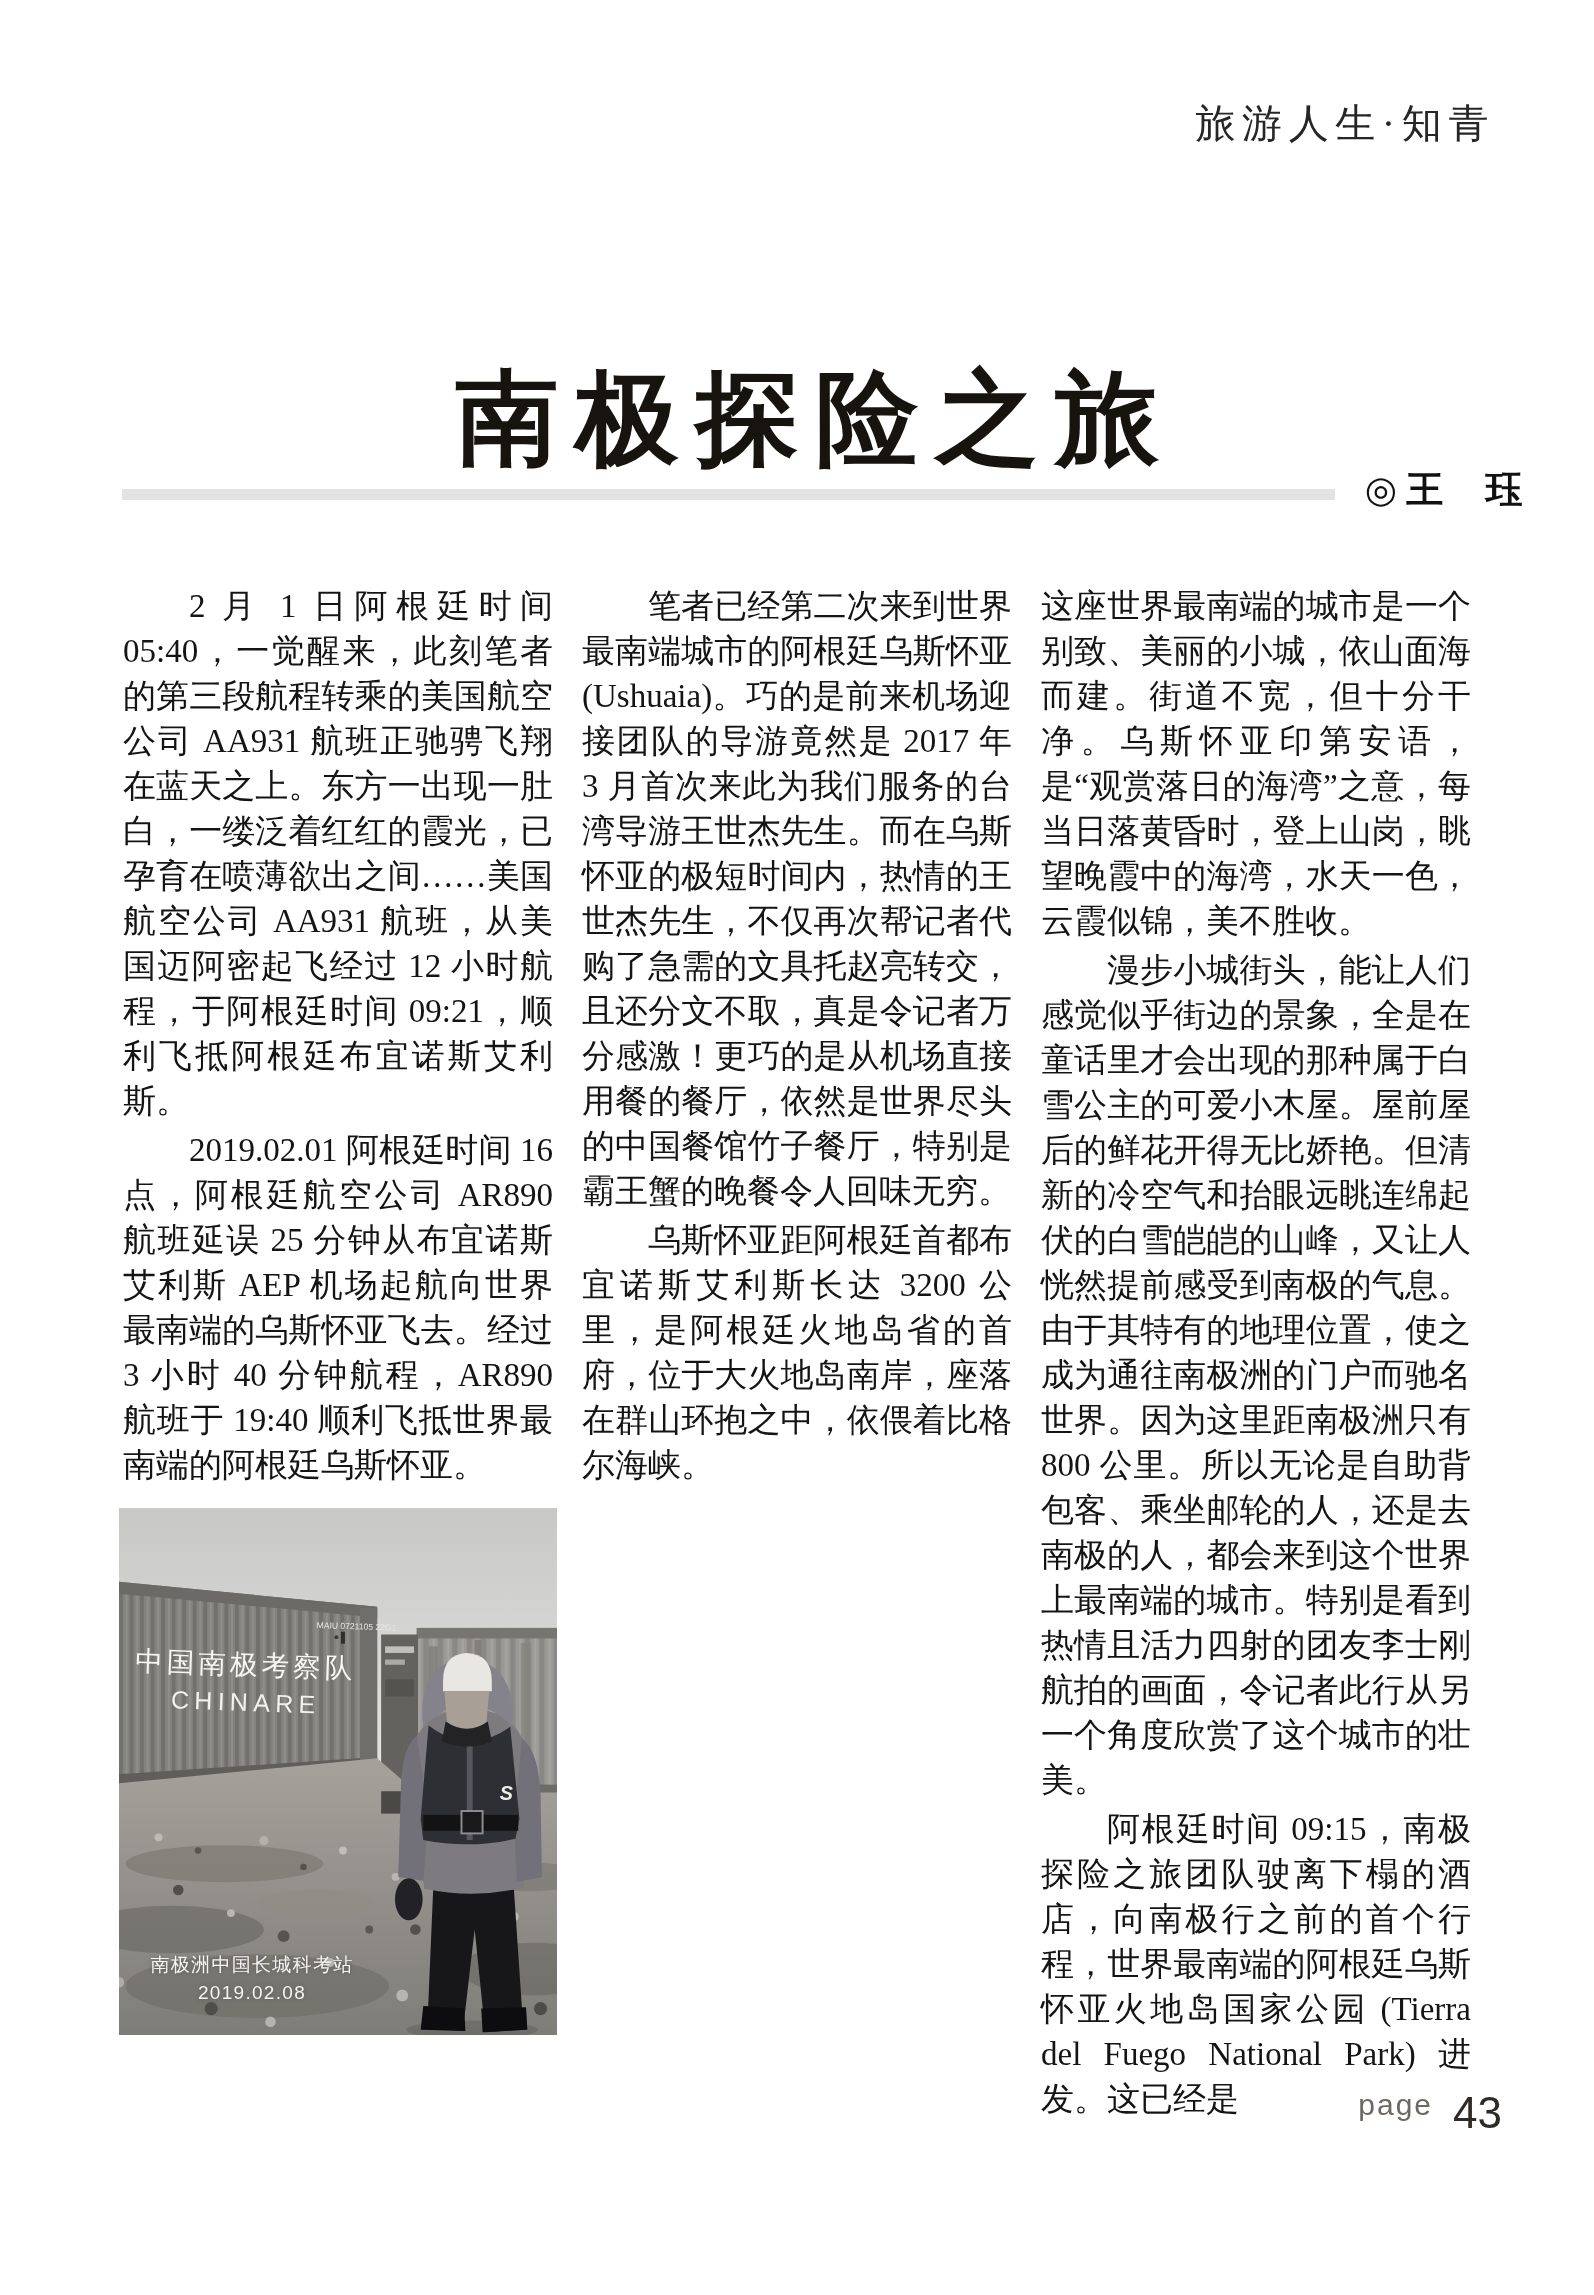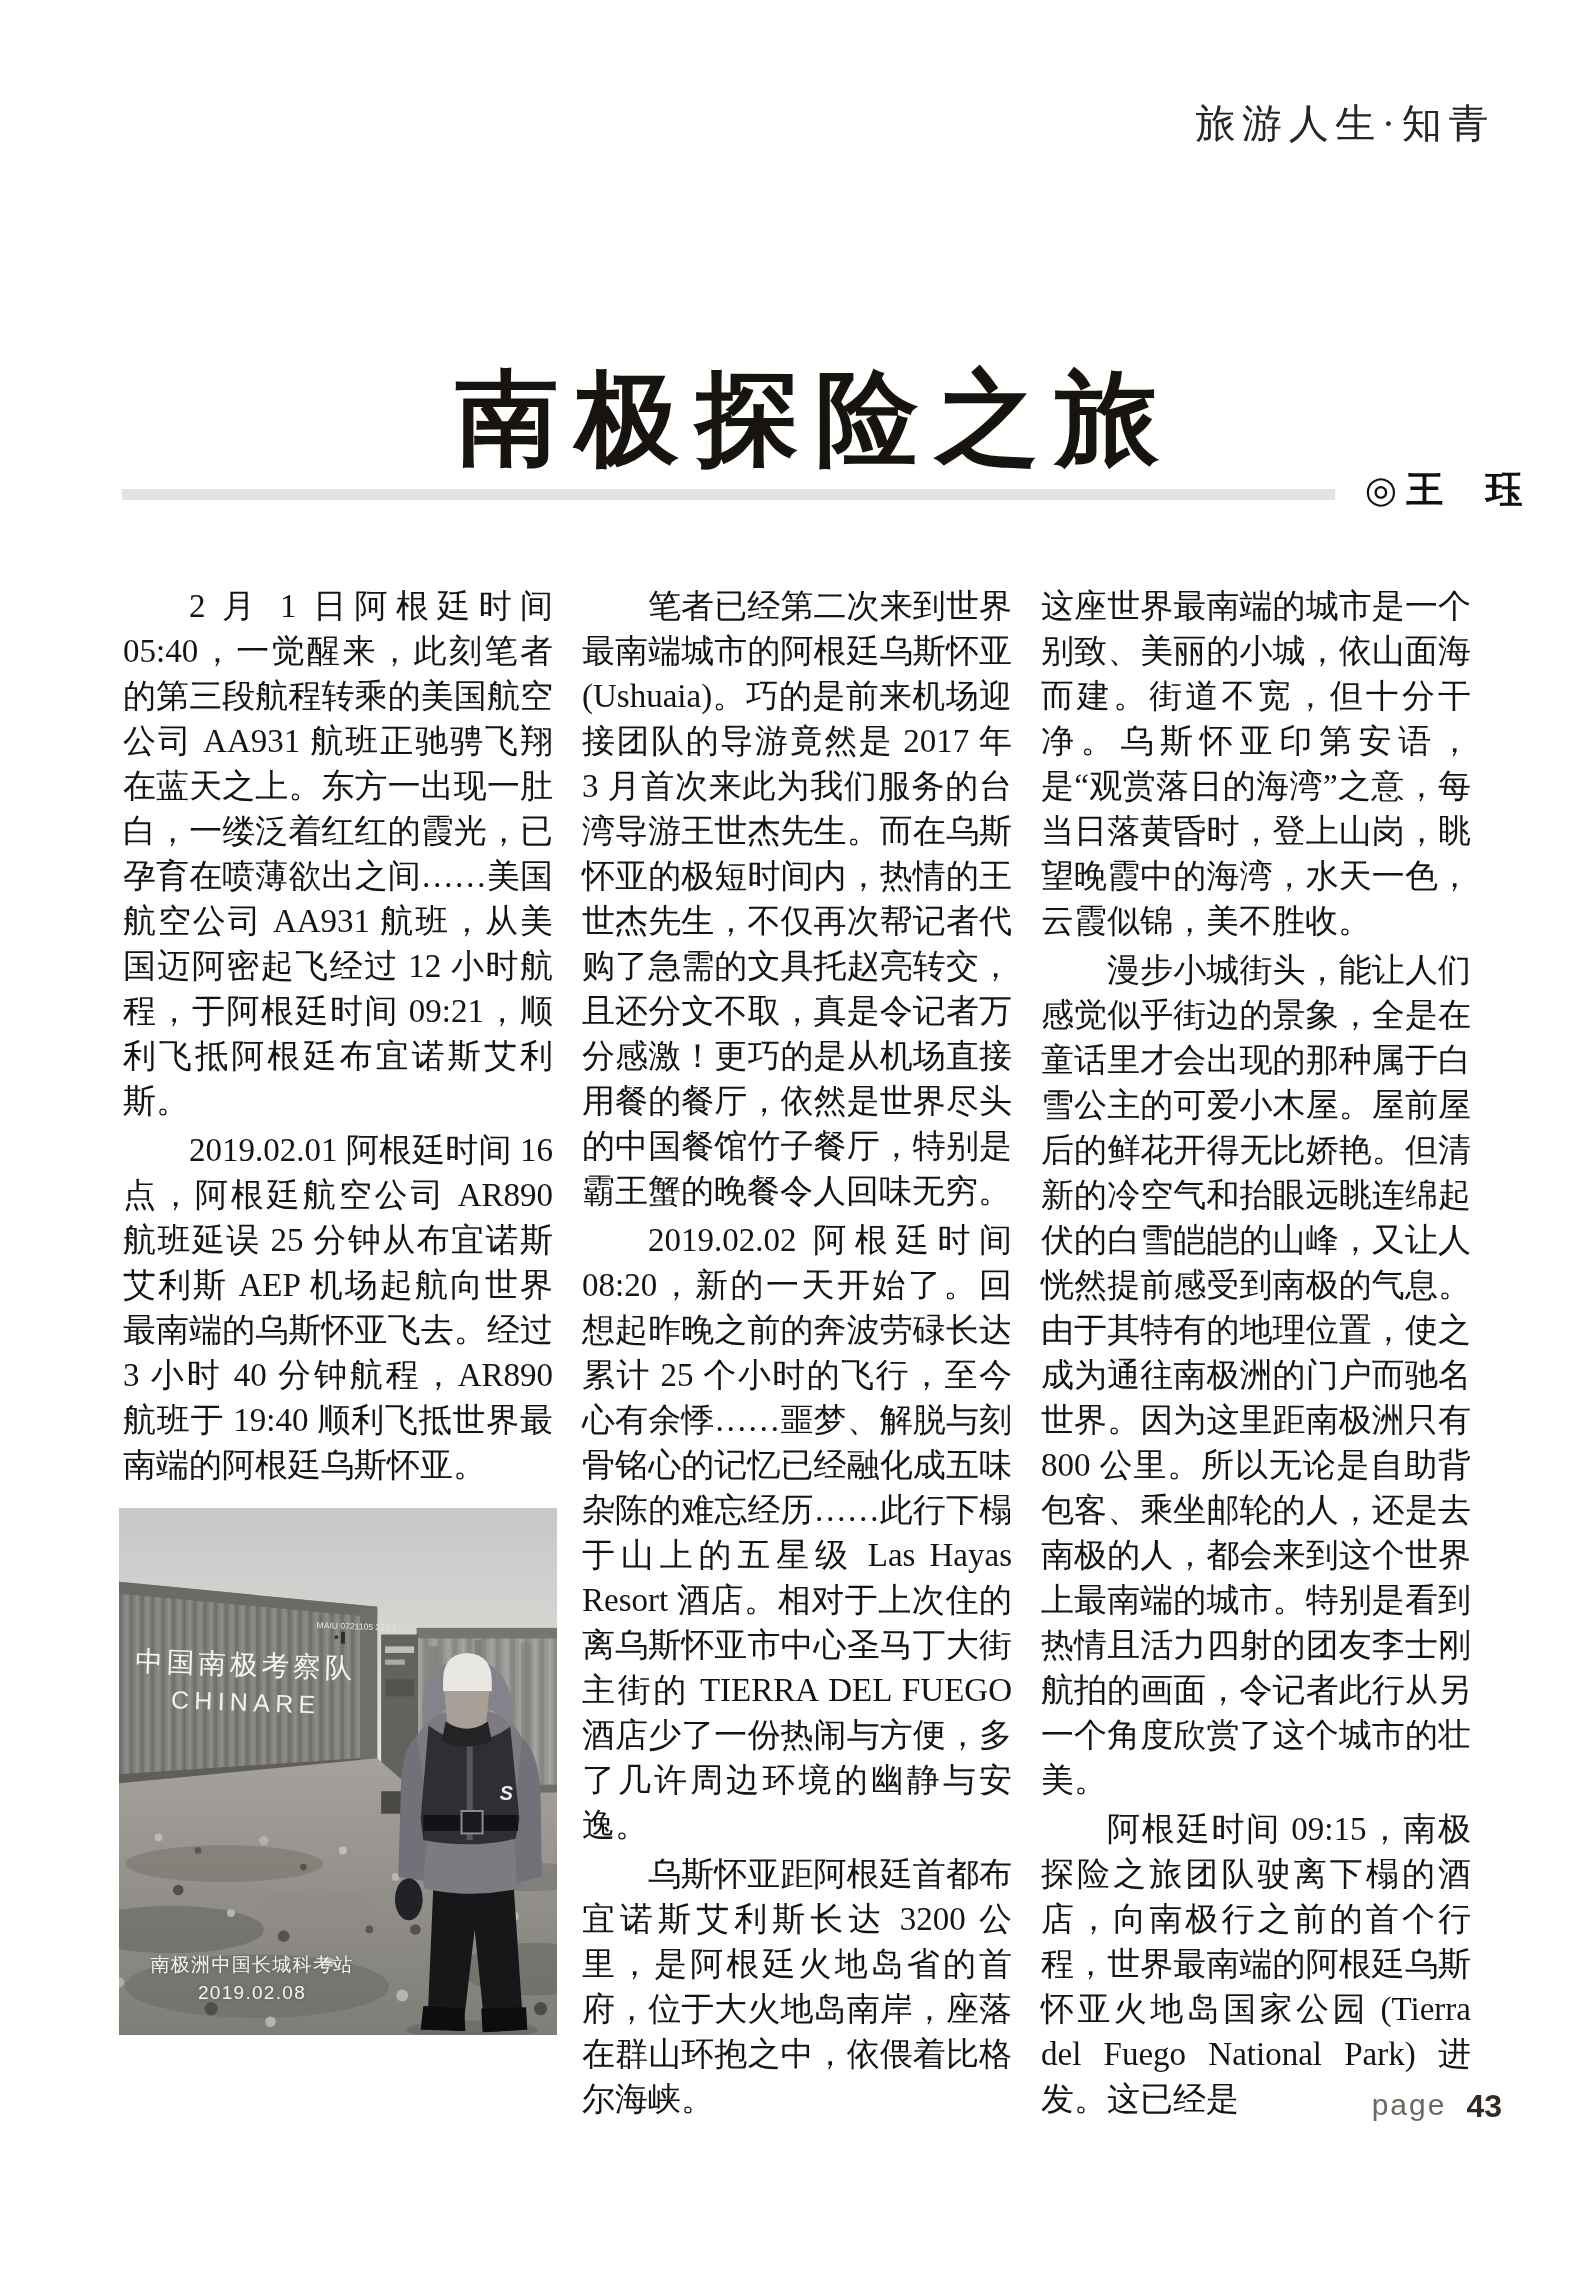--- a/index.html
+++ b/index.html
@@ -55,21 +55,21 @@
     font-family:"Liberation Sans","DejaVu Sans",sans-serif;
     font-size:19px; line-height:28px; letter-spacing:1.3px;
     text-shadow:0 0 4px rgba(0,0,0,0.25);
   }
   .footer {
     position:absolute; right:112px; top:2088px;
     display:flex; align-items:flex-start; gap:20px;
     font-family:"Liberation Sans","DejaVu Sans",sans-serif;
   }
   .footer .page-label { font-size:30px; color:#6e6862; letter-spacing:2px; }
-  .footer .page-number { font-size:32px; color:#2f2a25; font-weight:700; }
+  .footer .page-number { font-size:44px; color:#2f2a25; font-weight:400; }
 </style>
 </head>
 <body>
 
 <div class="page">
 
   <div class="header-label">旅游人生·知青</div>
 
   <h1 class="page-title">南极探险之旅</h1>
 
@@ -77,21 +77,20 @@
 
   <div class="byline"><span class="marker">◎</span><span>王　珏</span></div>
 
   <div class="col col-1">
     <p class="para">2 月 1 日阿根廷时间 05:40，一觉醒来，此刻笔者的第三段航程转乘的美国航空公司 AA931 航班正驰骋飞翔在蓝天之上。东方一出现一肚白，一缕泛着红红的霞光，已孕育在喷薄欲出之间……美国航空公司 AA931 航班，从美国迈阿密起飞经过 12 小时航程，于阿根廷时间 09:21，顺利飞抵阿根廷布宜诺斯艾利斯。</p>
     <p class="para">2019.02.01 阿根廷时间 16 点，阿根廷航空公司 AR890 航班延误 25 分钟从布宜诺斯艾利斯 AEP 机场起航向世界最南端的乌斯怀亚飞去。经过 3 小时 40 分钟航程，AR890 航班于 19:40 顺利飞抵世界最南端的阿根廷乌斯怀亚。</p>
   </div>
 
   <div class="col col-2">
     <p class="para">笔者已经第二次来到世界最南端城市的阿根廷乌斯怀亚 (Ushuaia)。巧的是前来机场迎接团队的导游竟然是 2017 年 3 月首次来此为我们服务的台湾导游王世杰先生。而在乌斯怀亚的极短时间内，热情的王世杰先生，不仅再次帮记者代购了急需的文具托赵亮转交，且还分文不取，真是令记者万分感激！更巧的是从机场直接用餐的餐厅，依然是世界尽头的中国餐馆竹子餐厅，特别是霸王蟹的晚餐令人回味无穷。</p>
-    <p class="para">2019.02.02 阿根廷时间 08:20，新的一天开始了。回想起昨晚之前的奔波劳碌长达累计 25 个小时的飞行，至今心有余悸……噩梦、解脱与刻骨铭心的记忆已经融化成五味杂陈的难忘经历……此行下榻于山上的五星级 Las Hayas Resort 酒店。相对于上次住的离乌斯怀亚市中心圣马丁大街主街的 TIERRA DEL FUEGO 酒店少了一份热闹与方便，多了几许周边环境的幽静与安逸。</p>
     <p class="para">乌斯怀亚距阿根廷首都布宜诺斯艾利斯长达 3200 公里，是阿根廷火地岛省的首府，位于大火地岛南岸，座落在群山环抱之中，依偎着比格尔海峡。</p>
   </div>
 
   <div class="col col-3">
     <p class="para cont">这座世界最南端的城市是一个别致、美丽的小城，依山面海而建。街道不宽，但十分干净。乌斯怀亚印第安语，是“观赏落日的海湾”之意，每当日落黄昏时，登上山岗，眺望晚霞中的海湾，水天一色，云霞似锦，美不胜收。</p>
     <p class="para">漫步小城街头，能让人们感觉似乎街边的景象，全是在童话里才会出现的那种属于白雪公主的可爱小木屋。屋前屋后的鲜花开得无比娇艳。但清新的冷空气和抬眼远眺连绵起伏的白雪皑皑的山峰，又让人恍然提前感受到南极的气息。由于其特有的地理位置，使之成为通往南极洲的门户而驰名世界。因为这里距南极洲只有 800 公里。所以无论是自助背包客、乘坐邮轮的人，还是去南极的人，都会来到这个世界上最南端的城市。特别是看到热情且活力四射的团友李士刚航拍的画面，令记者此行从另一个角度欣赏了这个城市的壮美。</p>
     <p class="para">阿根廷时间 09:15，南极探险之旅团队驶离下榻的酒店，向南极行之前的首个行程，世界最南端的阿根廷乌斯怀亚火地岛国家公园 (Tierra del Fuego National Park) 进发。这已经是</p>
   </div>
 
   <div class="photo">

